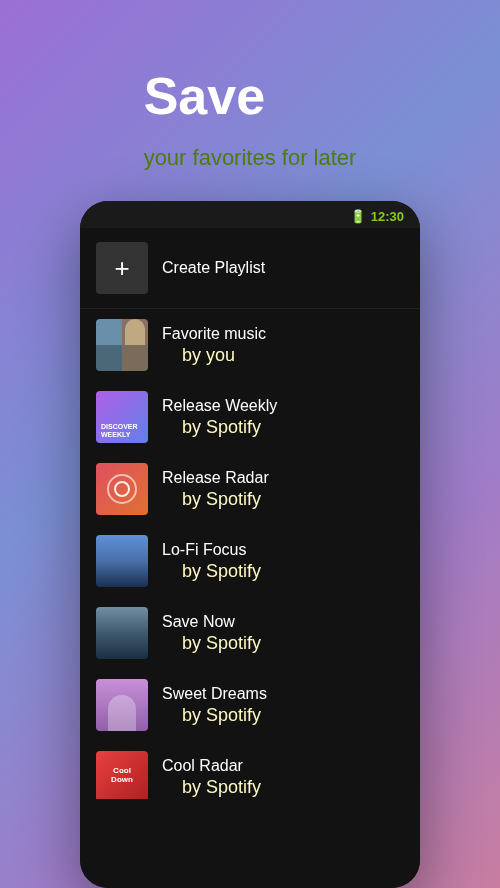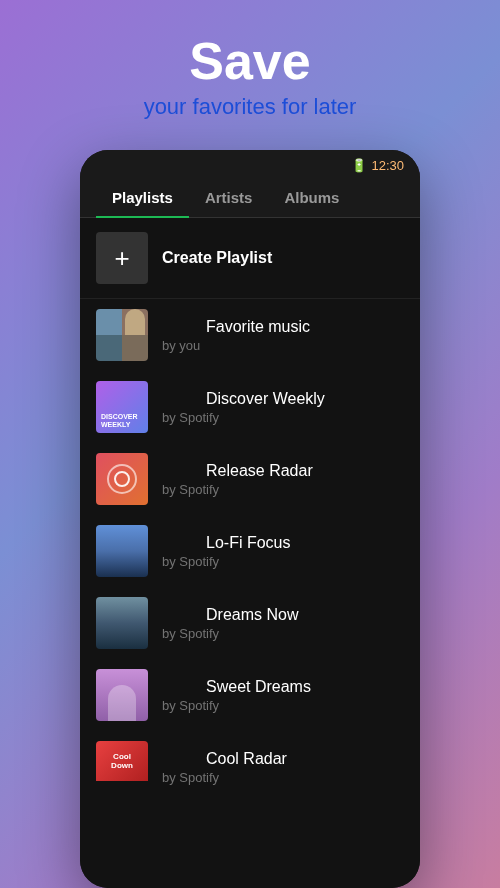--- a/index.html
+++ b/index.html
@@ -10,37 +10,37 @@
       overflow: hidden;
       font-family: 'Arial', sans-serif;
       background: linear-gradient(135deg, #9b6fd4 0%, #7b8fd4 40%, #a07cc8 70%, #c87da0 100%);
       display: flex;
       flex-direction: column;
       align-items: center;
       justify-content: flex-start;
     }
 
     .top-text {
-      text-align: center;
-      padding-top: 33px;
+      text-align: left;
+      padding-top: 68px;
       padding-bottom: 30px;
     }
 
     .top-title {
       font-size: 52px;
       font-weight: 900;
       color: #ffffff;
       line-height: 1.1;
     }
 
     .top-subtitle {
       font-size: 22px;
       font-weight: 500;
-      color: #1d4ed8;
-      margin-top: 4px;
+      color: #4d7c0f;
+      margin-top: 20px;
     }
 
     .phone-container {
       width: 340px;
       background: #1a1a1a;
       border-radius: 28px;
       overflow: hidden;
       box-shadow: 0 20px 60px rgba(0,0,0,0.4);
       flex: 1;
       display: flex;
@@ -49,23 +49,23 @@
 
     .status-bar {
       display: flex;
       justify-content: flex-end;
       align-items: center;
       padding: 8px 16px 4px;
       background: #1a1a1a;
     }
 
     .status-time {
-      color: #fdba74;
+      color: #84cc16;
       font-size: 13px;
-      font-weight: 400;
+      font-weight: 700;
     }
 
     .battery-icon {
       margin-right: 4px;
       color: #ffffff;
       font-size: 13px;
     }
 
     .tabs-bar {
       display: flex;
@@ -120,21 +120,21 @@
 
     .create-icon span {
       color: #ffffff;
       font-size: 26px;
       font-weight: 300;
       line-height: 1;
     }
 
     .create-label {
       font-size: 16px;
-      font-weight: 700;
+      font-weight: 400;
       color: #ffffff;
     }
 
     .playlist-item {
       display: flex;
       align-items: center;
       padding: 10px 16px;
       cursor: pointer;
     }
 
@@ -149,26 +149,26 @@
 
     .playlist-info {
       flex: 1;
     }
 
     .playlist-name {
       font-size: 16px;
       font-weight: 500;
       color: #ffffff;
       margin-bottom: 2px;
-      margin-left: 44px;
     }
 
     .playlist-author {
-      font-size: 13px;
-      color: #737373;
+      font-size: 18px;
+      color: #fef9c3;
+      margin-left: 20px;
     }
 
     
     .thumb-grid {
       display: grid;
       grid-template-columns: 26px 26px;
       grid-template-rows: 26px 26px;
       width: 52px;
       height: 52px;
     }
@@ -238,21 +238,21 @@
 
     .thumb-sweet-figure {
       width: 28px;
       height: 36px;
       background: rgba(255,255,255,0.3);
       border-radius: 14px 14px 0 0;
     }
 
     .thumb-cool-bg {
       width: 52px;
-      height: 40px;
+      height: 48px;
       background: linear-gradient(135deg, #e84040 0%, #b02020 100%);
       display: flex;
       align-items: center;
       justify-content: center;
     }
 
     .thumb-cool-text {
       font-size: 8px;
       font-weight: bold;
       color: white;
@@ -267,31 +267,20 @@
   <div class="top-subtitle">your favorites for later</div>
 </div>
 
 <div class="phone-container">
 
   <div class="status-bar">
     <span class="battery-icon">🔋</span>
     <span class="status-time">12:30</span>
   </div>
 
-  <div class="tabs-bar">
-    <div class="tab active">
-      <span>Playlists</span>
-    </div>
-    <div class="tab">
-      <span>Artists</span>
-    </div>
-    <div class="tab">
-      <span>Albums</span>
-    </div>
-  </div>
 
   <div class="playlist-list">
 
     <div class="create-playlist-item">
       <div class="create-icon">
         <span>+</span>
       </div>
       <span class="create-label">Create Playlist</span>
     </div>
 
@@ -312,21 +301,21 @@
       </div>
     </div>
 
     <div class="playlist-item">
       <div class="playlist-thumb">
         <div class="thumb-discover-bg">
           <div class="discover-letters">Discover<br>Weekly</div>
         </div>
       </div>
       <div class="playlist-info">
-        <div class="playlist-name">Discover Weekly</div>
+        <div class="playlist-name">Release Weekly</div>
         <div class="playlist-author">by Spotify</div>
       </div>
     </div>
 
     <div class="playlist-item">
       <div class="playlist-thumb">
         <div class="thumb-radar-bg">
           <div class="radar-circle">
             <div class="radar-inner"></div>
           </div>
@@ -346,21 +335,21 @@
         <div class="playlist-name">Lo-Fi Focus</div>
         <div class="playlist-author">by Spotify</div>
       </div>
     </div>
 
     <div class="playlist-item">
       <div class="playlist-thumb">
         <div style="width:52px;height:52px;background:linear-gradient(180deg,#7090a0 0%,#405870 50%,#1a2f40 100%);"></div>
       </div>
       <div class="playlist-info">
-        <div class="playlist-name">Dreams Now</div>
+        <div class="playlist-name">Save Now</div>
         <div class="playlist-author">by Spotify</div>
       </div>
     </div>
 
     <div class="playlist-item">
       <div class="playlist-thumb">
         <div class="thumb-sweet-bg">
           <div class="thumb-sweet-figure"></div>
         </div>
       </div>

